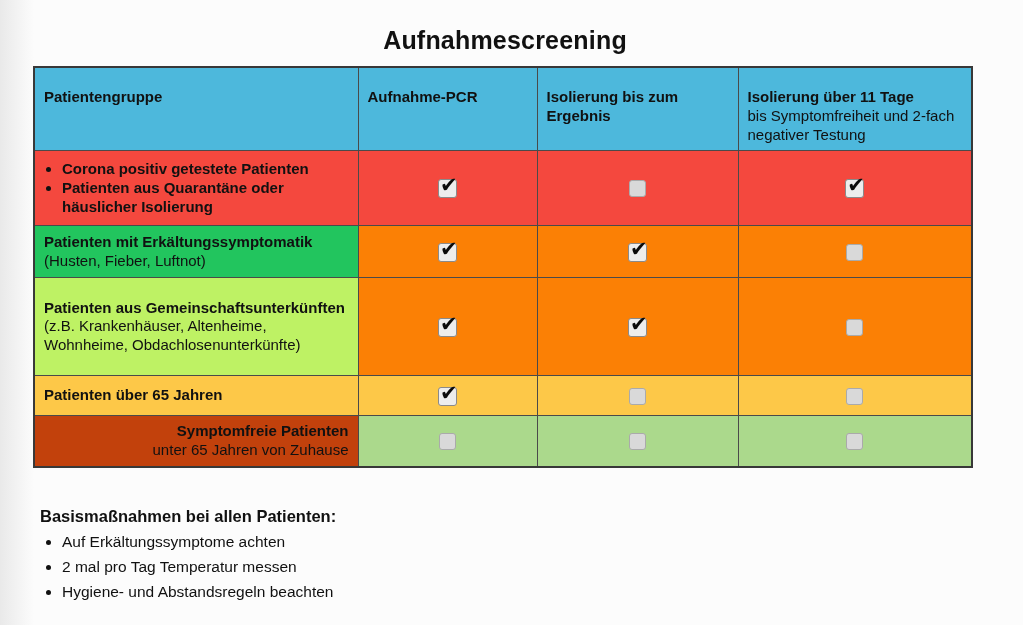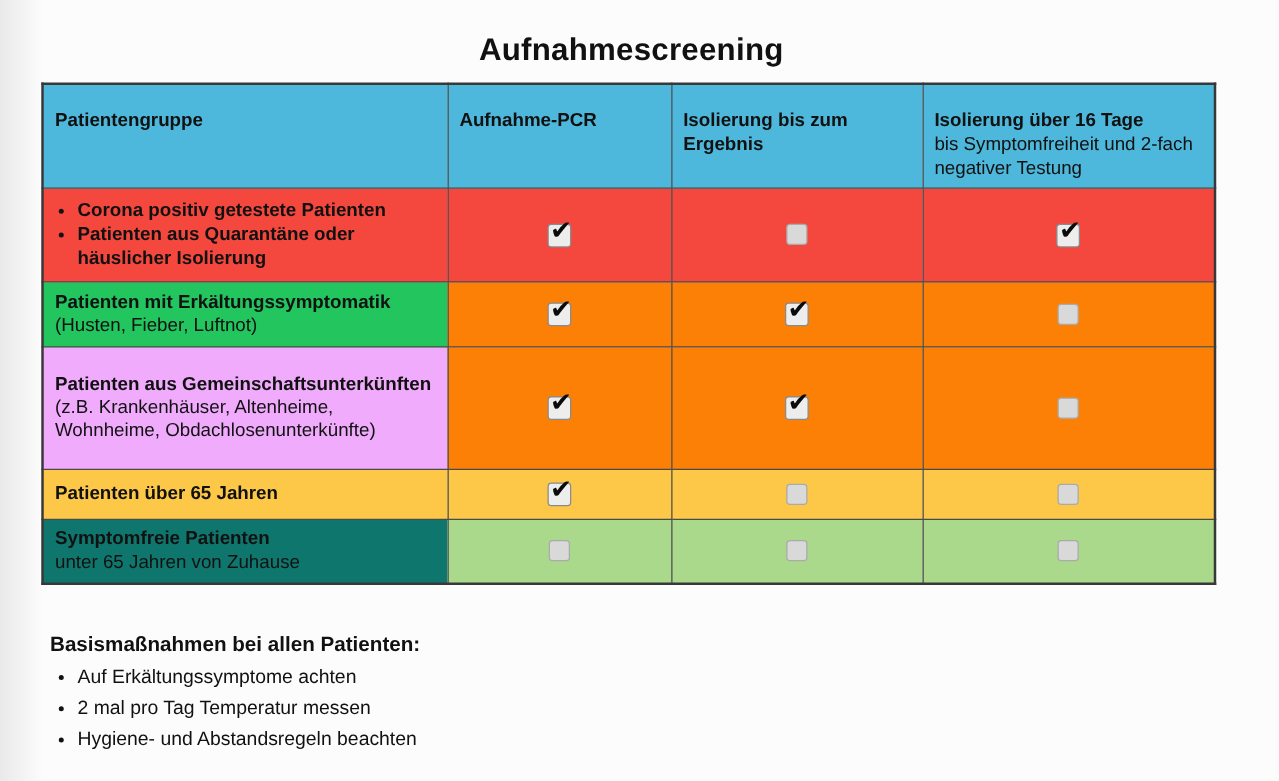--- a/index.html
+++ b/index.html
@@ -131,21 +131,21 @@
     <th style="background-color: rgb(77, 184, 220);">
       <span>Patientengruppe</span>
     </th>
     <th class="center" style="background-color: rgb(77, 184, 220);">
       <span>Aufnahme-PCR</span>
     </th>
     <th class="center" style="background-color: rgb(77, 184, 220);">
       <span>Isolierung bis zum Ergebnis</span>
     </th>
     <th style="background-color: rgb(77, 184, 220);">
-      <span>Isolierung über 16 Tage</span>
+      <span>Isolierung über 11 Tage</span>
       <span class="hdr-sub">bis Symptomfreiheit und 2-fach negativer Testung</span>
     </th>
   </tr>
 
   <tr class="r0">
     <td class="label-cell" style="background-color: rgb(244, 72, 62);">
       <ul class="cell-bullets">
         <li>Corona positiv getestete Patienten</li>
         <li>Patienten aus Quarantäne oder häuslicher Isolierung</li>
       </ul>
@@ -171,21 +171,21 @@
     </td>
     <td class="check-cell" style="background-color: rgb(251, 128, 5);">
       <span class="checkbox checked"></span>
     </td>
     <td class="check-cell" style="background-color: rgb(251, 128, 5);">
       <span class="checkbox unchecked"></span>
     </td>
   </tr>
 
   <tr class="r2">
-    <td class="label-cell" style="background-color: #f0abfc; margin-top: 19px;">
+    <td class="label-cell" style="background-color: #bef264; margin-top: 19px;">
       <span class="row-title">Patienten aus Gemeinschaftsunterkünften</span><br>
       <span class="row-sub">(z.B. Krankenhäuser, Altenheime, Wohnheime, Obdachlosenunterkünfte)</span>
     </td>
     <td class="check-cell" style="background-color: rgb(251, 128, 5);">
       <span class="checkbox checked"></span>
     </td>
     <td class="check-cell" style="background-color: rgb(251, 128, 5);">
       <span class="checkbox checked"></span>
     </td>
     <td class="check-cell" style="background-color: rgb(251, 128, 5);">
@@ -202,21 +202,21 @@
     </td>
     <td class="check-cell" style="background-color: rgb(253, 200, 72);">
       <span class="checkbox unchecked"></span>
     </td>
     <td class="check-cell" style="background-color: rgb(253, 200, 72);">
       <span class="checkbox unchecked"></span>
     </td>
   </tr>
 
   <tr class="r4">
-    <td class="label-cell" style="background-color: #0f766e;">
+    <td class="label-cell" style="background-color: #c2410c; text-align: right;">
       <span class="row-title">Symptomfreie Patienten</span><br>
       <span class="row-sub">unter 65 Jahren von Zuhause</span>
     </td>
     <td class="check-cell" style="background-color: rgb(171, 217, 140);">
       <span class="checkbox unchecked"></span>
     </td>
     <td class="check-cell" style="background-color: rgb(171, 217, 140);">
       <span class="checkbox unchecked"></span>
     </td>
     <td class="check-cell" style="background-color: rgb(171, 217, 140);">

